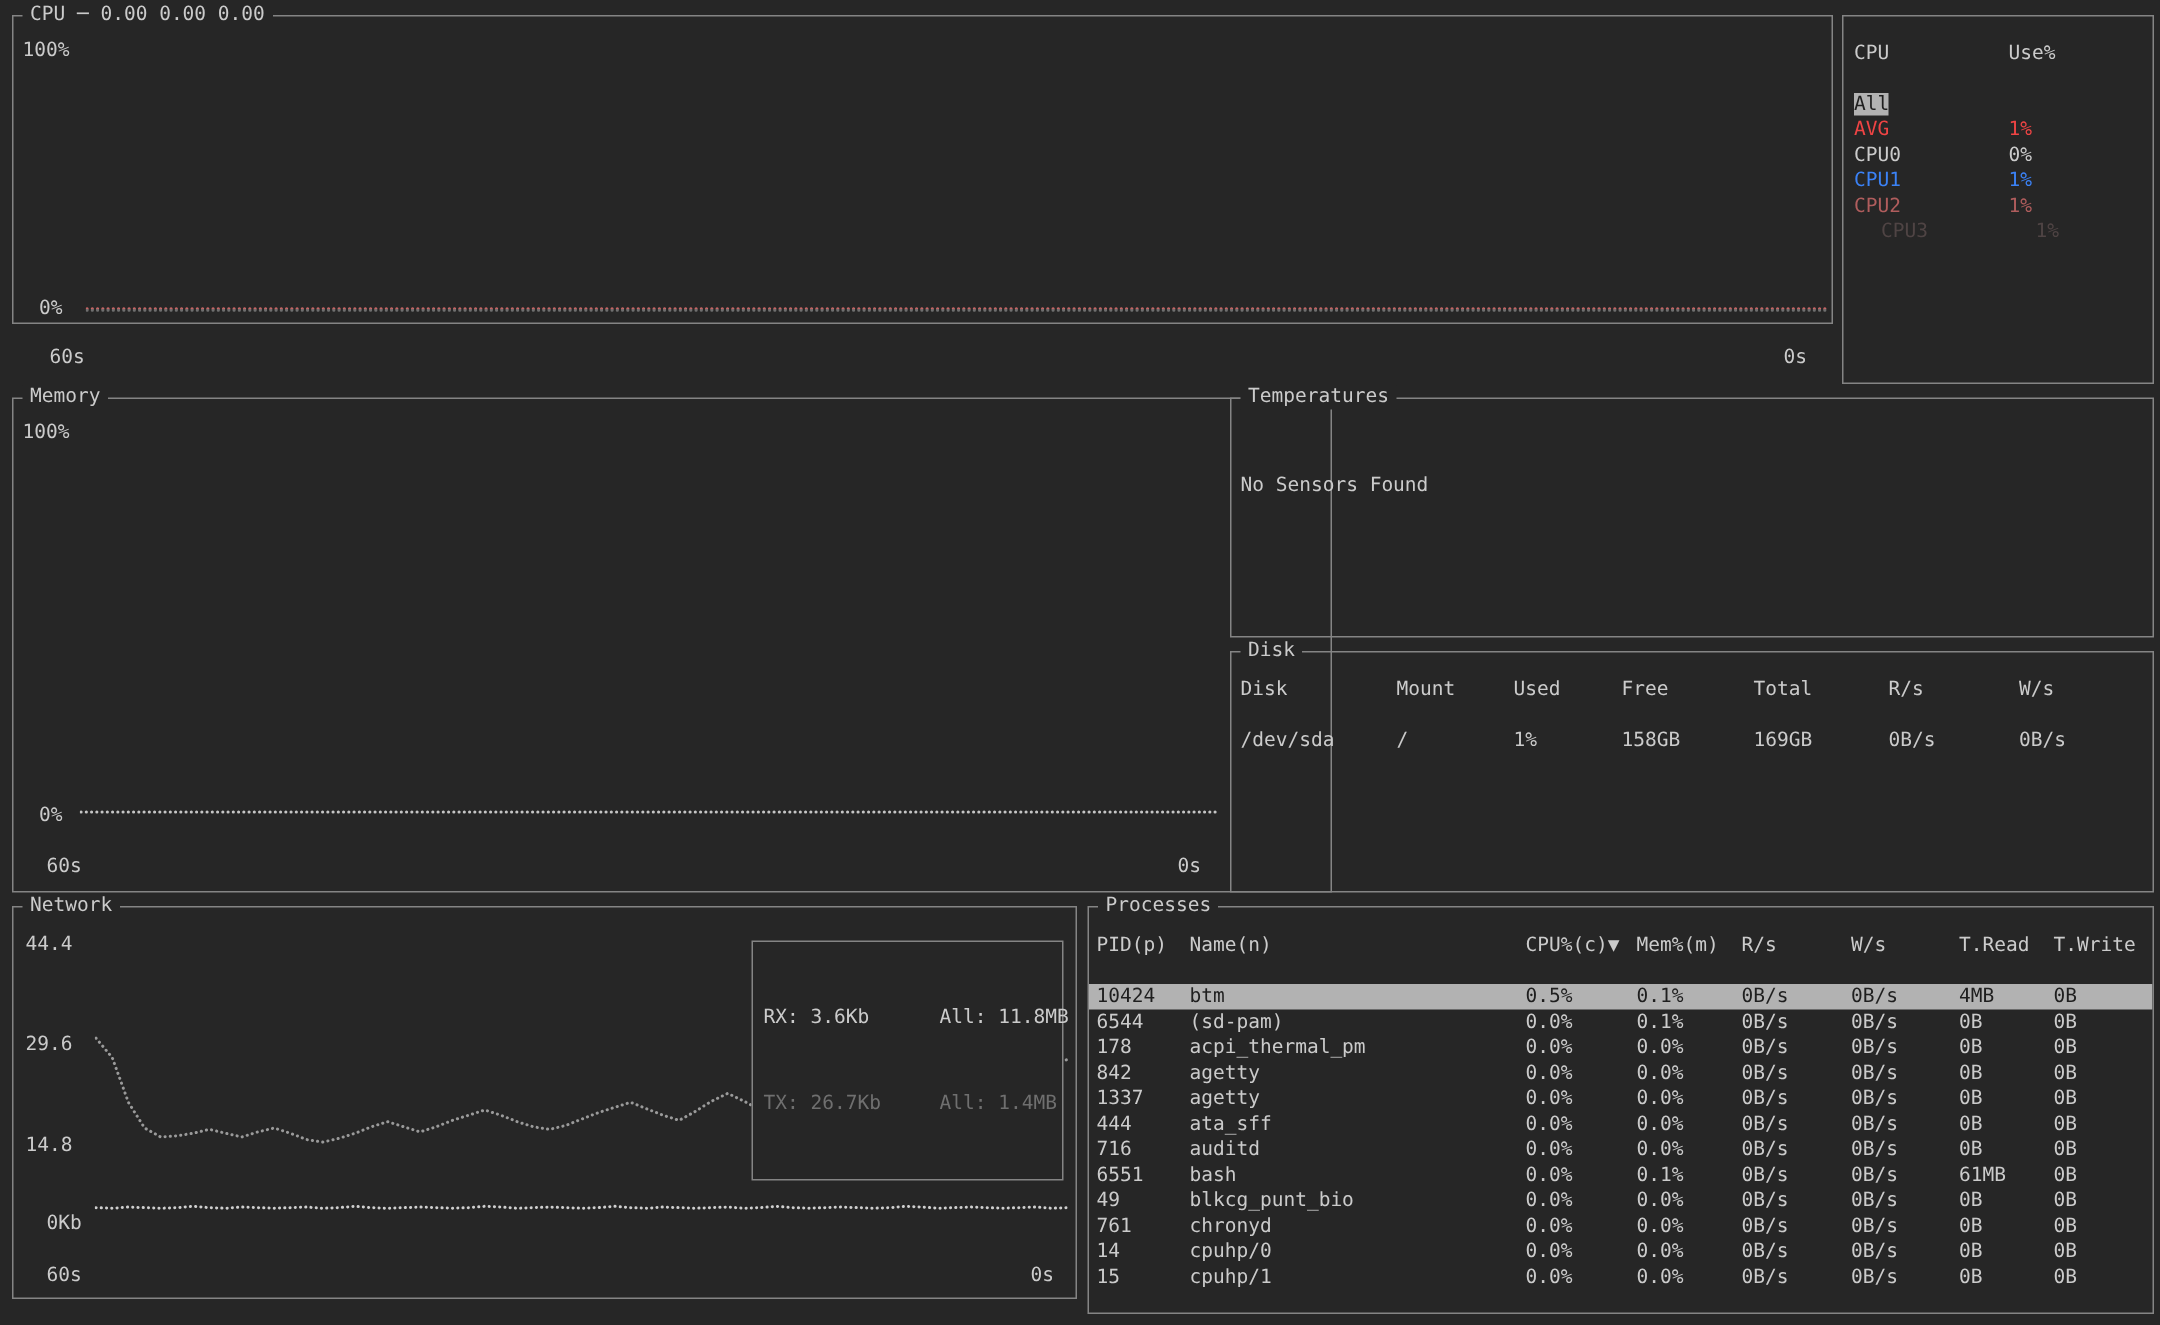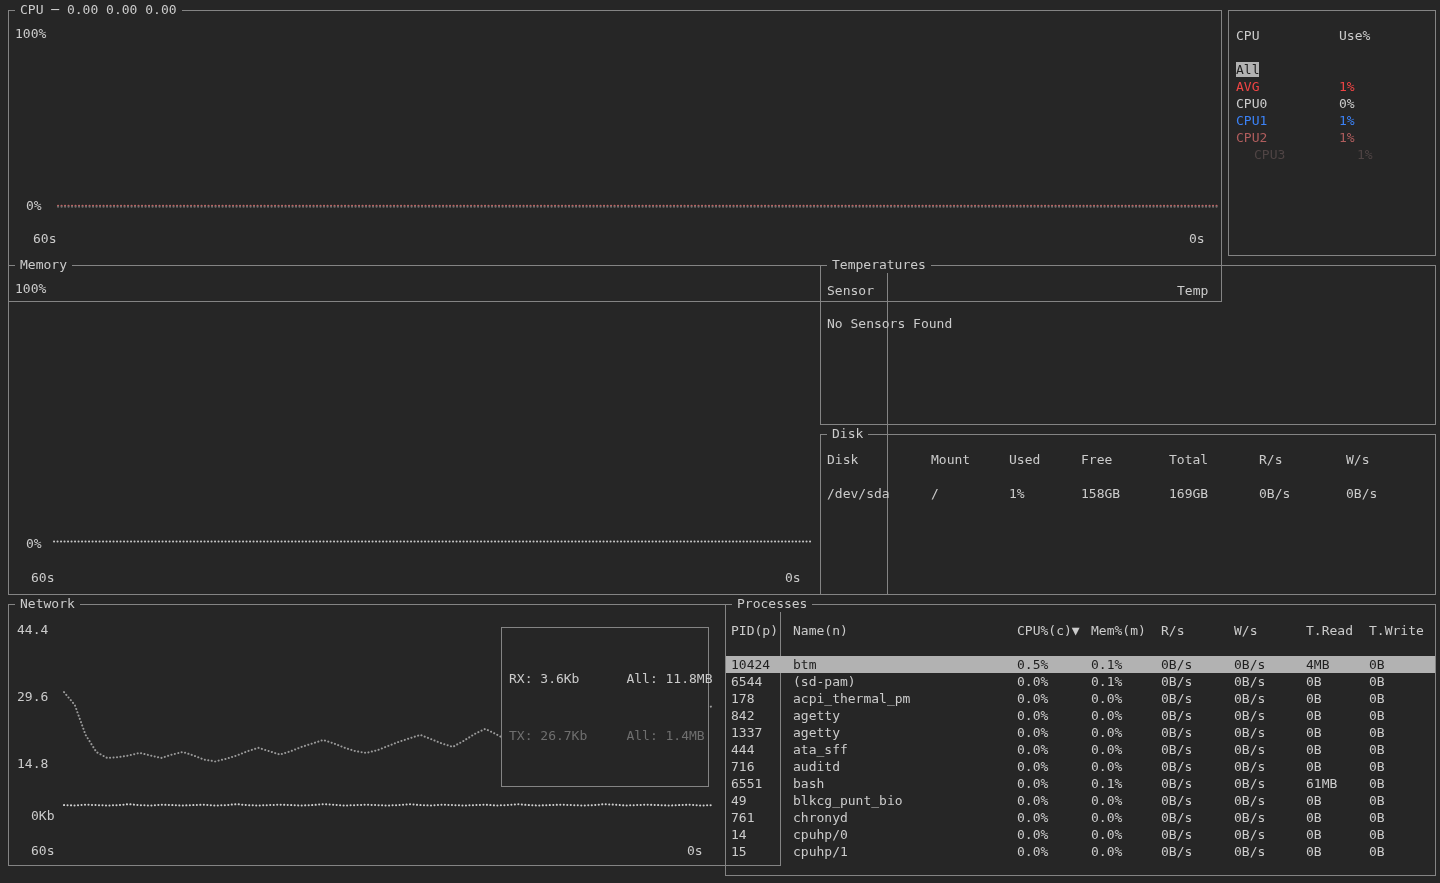--- a/index.html
+++ b/index.html
@@ -29,21 +29,21 @@
   .rows { position: absolute; left: 0; right: 0; overflow: hidden; }
   .cpul-grid { grid-template-columns: 103px 1fr; padding-left: 7px; }
   .temp-grid { grid-template-columns: 350px 1fr; padding-left: 6px; }
   .disk-grid { grid-template-columns: 104px 78px 72px 88px 90px 87px 1fr; padding-left: 6px; }
   .proc-grid { grid-template-columns: 62px 224px 74px 70px 73px 72px 63px 1fr; padding-left: 5px; }
 
   .proc-row.selected { background: var(--selected_bg, #b2b2b2); color: #1f1f1f; }
   .cpu-row.selected .nm { background: var(--selected_bg, #b2b2b2); color: #1f1f1f; }
 
   
-  #cpu-panel        { left: 8px;    top: 10px;  width: 1214px; height: 292px; }
+  #cpu-panel        { left: 8px;    top: 10px;  width: 1214px; height: 206px; }
   #cpu-ytop         { left: 6px;    top: 16px; }
   #cpu-ybottom      { left: 17px;   top: 188px; }
   #cpu-plot         { left: 48px;   top: 22px;  width: 1162px; height: 176px; }
   #cpu-xleft        { left: 24px;   top: 221px; }
   #cpu-xright       { left: 1180px; top: 221px; }
 
   #cpu-legend-panel { left: 1228px; top: 10px;  width: 208px;  height: 246px; }
   #cpu-legend-header{ position: absolute; left: 0; right: 0; top: 16px; }
   #cpu-legend-rows  { top: 50px; }
 
@@ -56,21 +56,21 @@
   #mem-xright       { left: 776px;  top: 305px; }
 
   #temp-panel       { left: 820px;  top: 265px; width: 616px;  height: 160px; }
   #temp-header      { position: absolute; left: 0; right: 0; top: 16px; }
   #temp-empty       { position: absolute; left: 6px; top: 50px; }
 
   #disk-panel       { left: 820px;  top: 434px; width: 616px;  height: 161px; }
   #disk-header      { position: absolute; left: 0; right: 0; top: 16px; }
   #disk-rows        { top: 50px; }
 
-  #network-panel    { left: 8px;    top: 604px; width: 773px;  height: 262px; }
+  #network-panel    { left: 8px;    top: 604px; width: 710px;  height: 262px; }
   #net-y3           { left: 8px;    top: 18px; }
   #net-y2           { left: 8px;    top: 85px; }
   #net-y1           { left: 8px;    top: 152px; }
   #net-y0           { left: 22px;   top: 204px; }
   #net-plot         { left: 54px;   top: 24px;  width: 650px;  height: 193px; }
   #net-legend       { left: 492px;  top: 22px;  width: 208px; }
   #net-xleft        { left: 22px;   top: 239px; }
   #net-xright       { left: 678px;  top: 239px; }
 
   #processes-panel  { left: 725px;  top: 604px; width: 711px;  height: 272px; }
@@ -143,24 +143,20 @@
         <svg width="760" height="260">
           <polyline points="1.0,253.4 13.6,253.4 26.3,253.4 38.9,253.4 51.5,253.4 64.2,253.4 76.8,253.4 89.4,253.4 102.1,253.4 114.7,253.4 127.3,253.4 140.0,253.4 152.6,253.4 165.2,253.4 177.9,253.4 190.5,253.4 203.1,253.4 215.8,253.4 228.4,253.4 241.0,253.4 253.7,253.4 266.3,253.4 278.9,253.4 291.6,253.4 304.2,253.4 316.8,253.4 329.5,253.4 342.1,253.4 354.7,253.4 367.4,253.4 380.0,253.4 392.6,253.4 405.3,253.4 417.9,253.4 430.5,253.4 443.2,253.4 455.8,253.4 468.4,253.4 481.1,253.4 493.7,253.4 506.3,253.4 519.0,253.4 531.6,253.4 544.2,253.4 556.9,253.4 569.5,253.4 582.1,253.4 594.8,253.4 607.4,253.4 620.0,253.4 632.7,253.4 645.3,253.4 657.9,253.4 670.6,253.4 683.2,253.4 695.8,253.4 708.5,253.4 721.1,253.4 733.7,253.4 746.4,253.4 759.0,253.4" fill="none" stroke="#c5c5c5" stroke-width="2" stroke-dasharray="0.1 3.4" stroke-linecap="round"></polyline>
         </svg>
       </div>
     <span class="axis" id="mem-xleft">60s</span>
     <span class="axis" id="mem-xright">0s</span>
   </div>
 
   <div class="panel" id="temp-panel">
     <span class="panel-title">Temperatures</span>
-    <div class="grid-header temp-grid" id="temp-header">
-      <span>Sensor</span>
-      <span>Temp</span>
-    </div>
     <span id="temp-empty">No Sensors Found</span>
   </div>
 
   <div class="panel" id="disk-panel">
     <span class="panel-title">Disk</span>
     <div class="grid-header disk-grid" id="disk-header">
       <span>Disk</span>
       <span>Mount</span>
       <span>Used</span>
       <span>Free</span>

